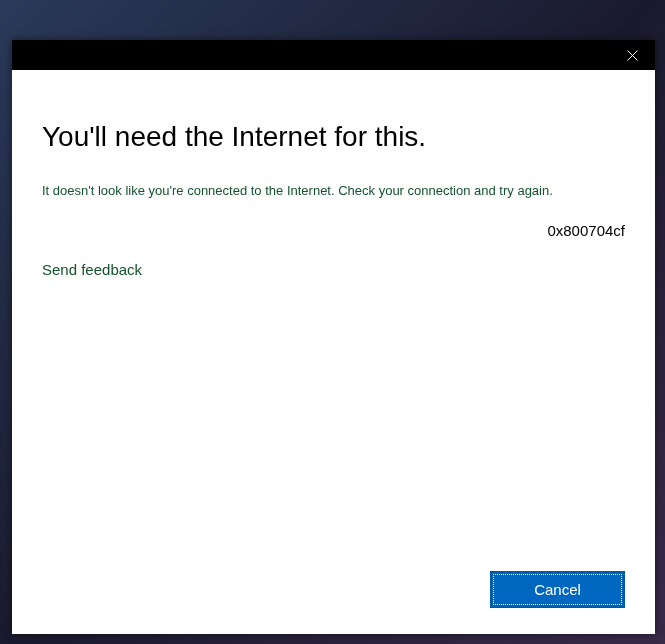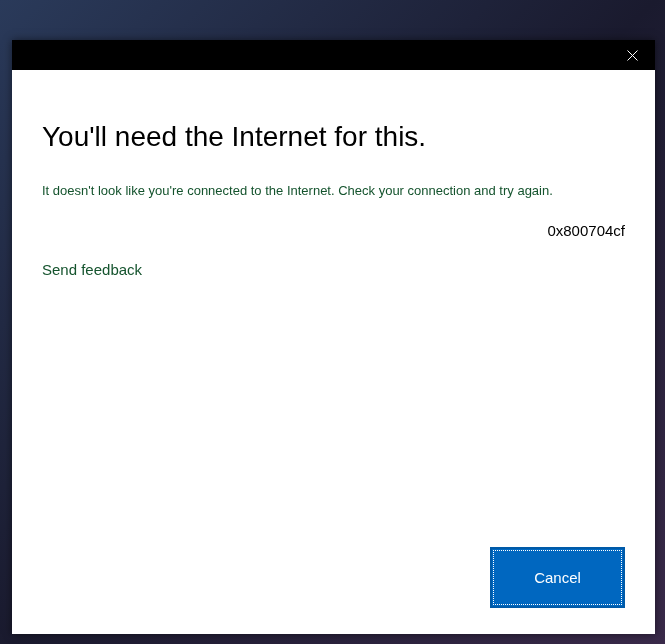--- a/index.html
+++ b/index.html
@@ -90,21 +90,21 @@
       justify-content: flex-end;
     }
     .cancel-btn {
       background: #0067c0;
       color: #ffffff;
       border: 2px solid #005aa8;
       outline: 1px dotted #ffffff;
       outline-offset: -4px;
       font-size: 15px;
       font-family: inherit;
-      padding: 20px 0;
+      padding: 8px 0;
       width: 135px;
       text-align: center;
       cursor: pointer;
     }
   </style>
 </head>
 <body>
 
 <div class="backdrop"></div>
 

